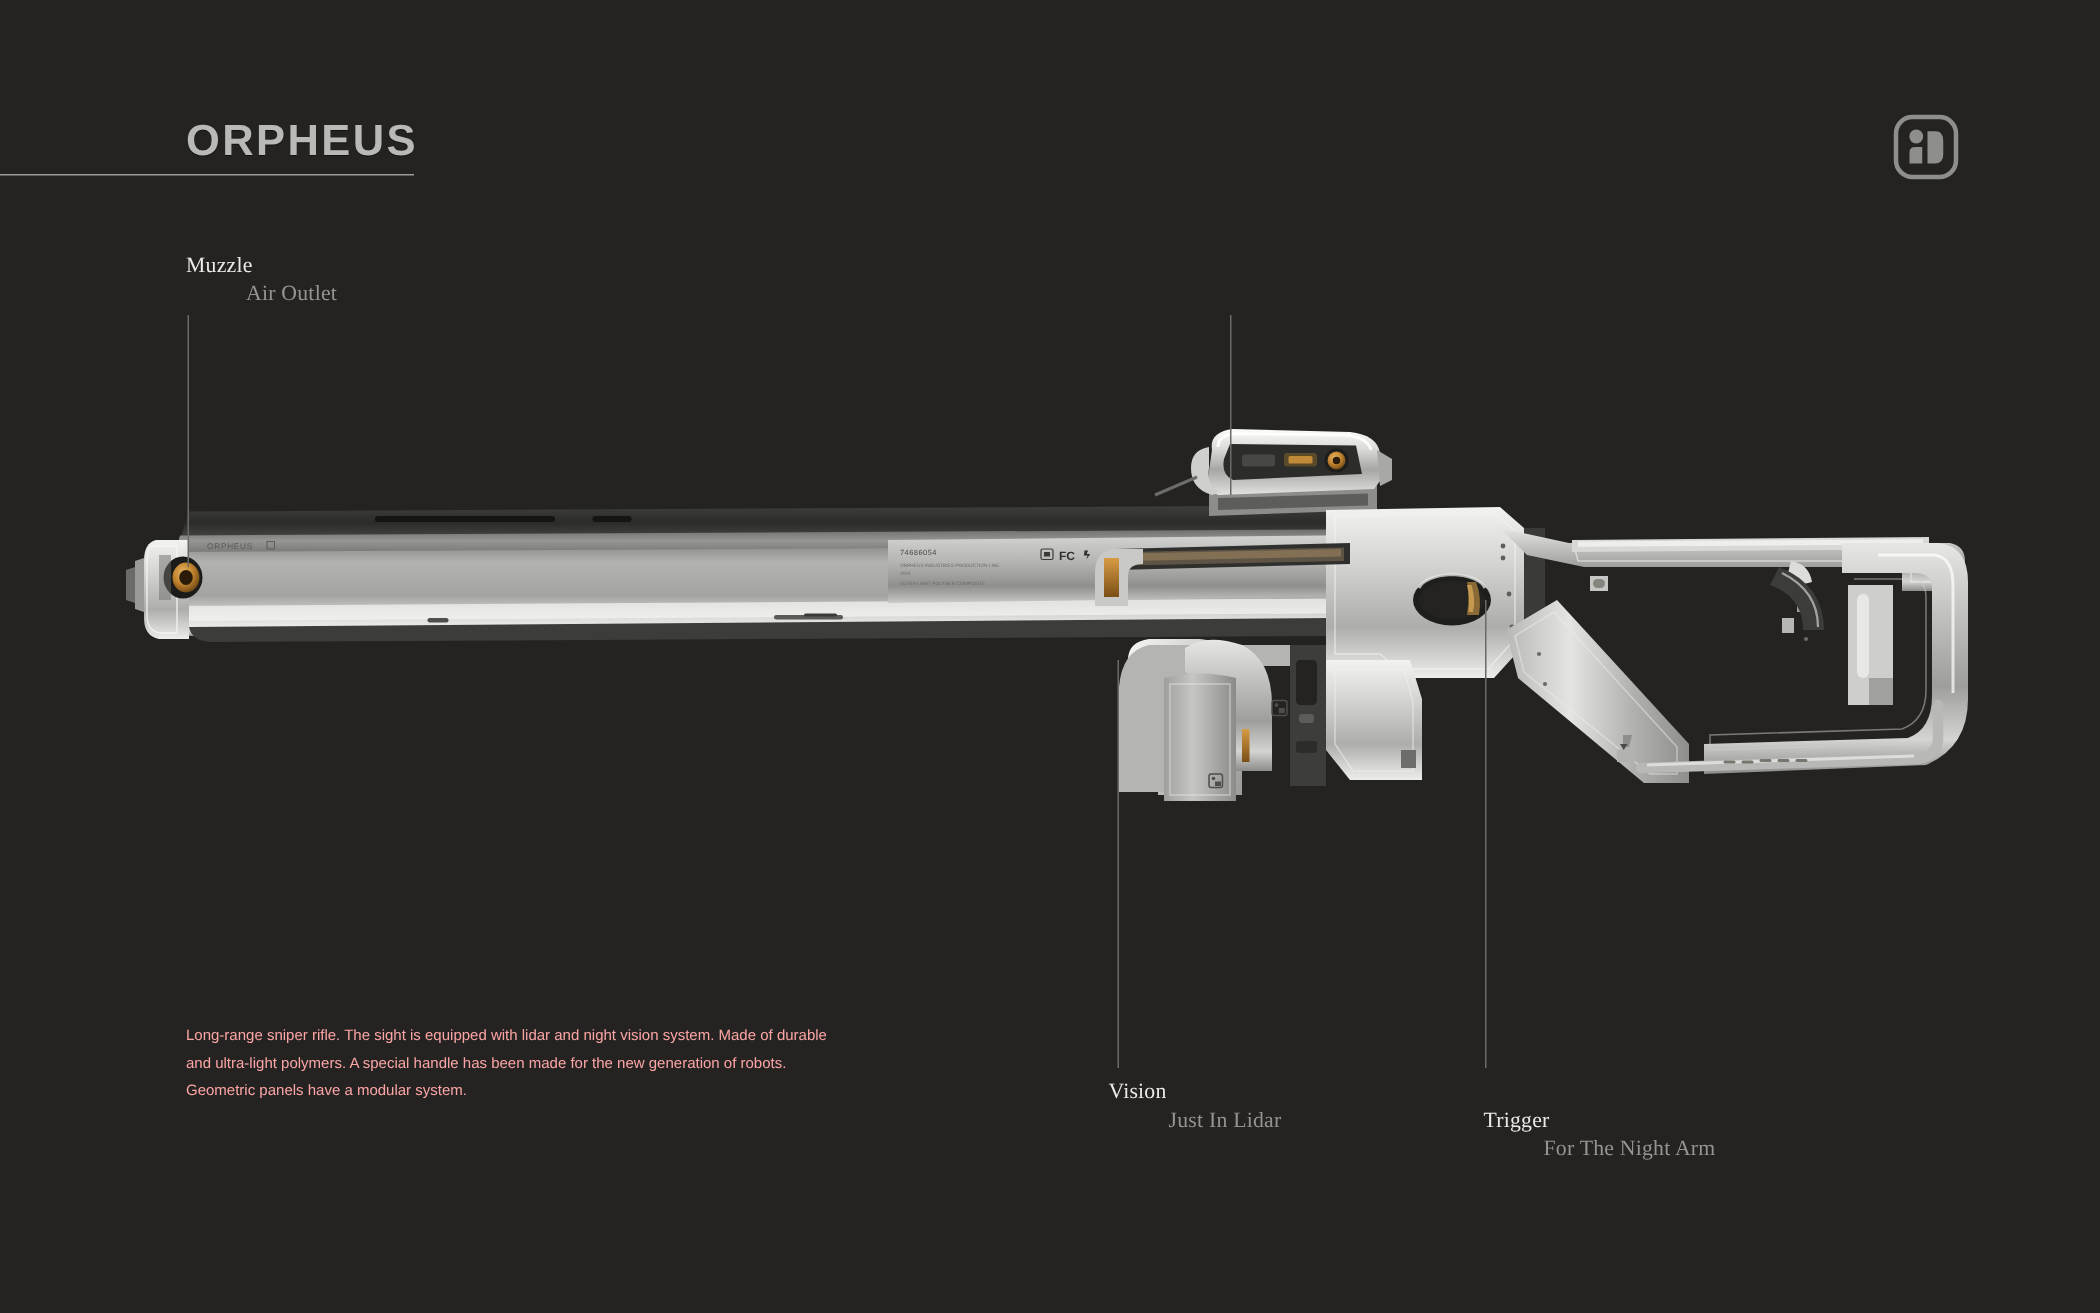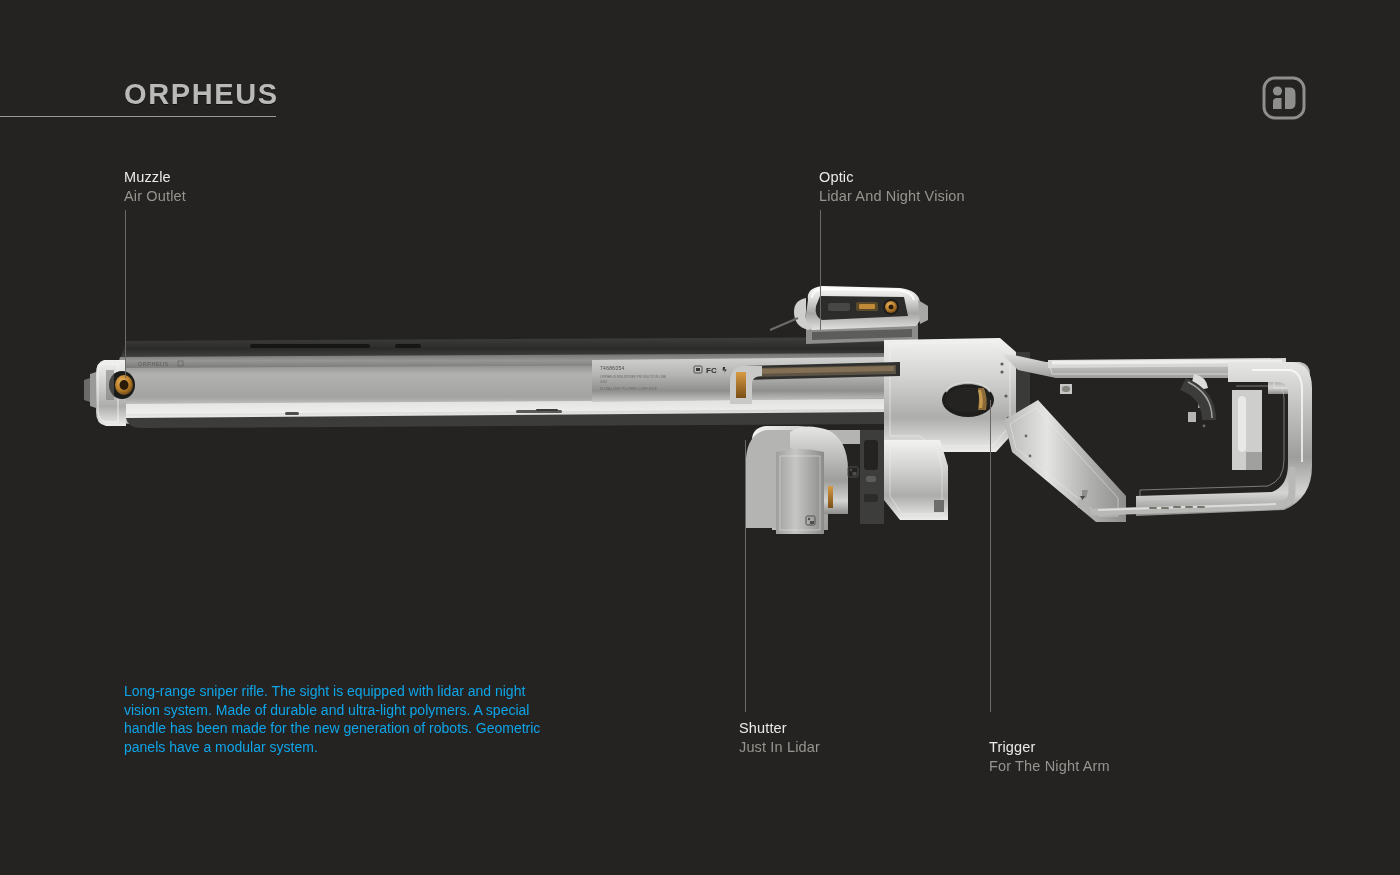--- a/index.html
+++ b/index.html
@@ -33,42 +33,42 @@
     background:#9a9a98;
   }
 
   
   #brand-logo {
     position:absolute; left:1262px; top:76px;
     width:44px; height:44px;
   }
 
   
-  .callout { position:absolute; }
+  .callout { position:absolute;font-family:Liberation Serif, serif; }
   .callout .c-title {
     font-size:14.5px; color:#eceae8; letter-spacing:.15px;
     line-height:19px; white-space:nowrap;
   }
   .callout .c-sub {
     font-size:14.5px; color:#97948f; letter-spacing:.15px;
-    line-height:19px; white-space:nowrap;
+    line-height:19px; white-space:nowrap;margin-left:40px;
   }
 
   .leader {
     position:absolute;
     width:1px;
     background:#6d6a66;
   }
 
   
   #description {
     position:absolute; left:124px; top:682px;
     width:432px;
-    font-size:14px; line-height:18.6px;
-    color:#0ea5e9;
+    font-size:10px; line-height:18.6px;
+    color:#fca5a5;
   }
 
   
   #weapon { position:absolute; left:0; top:0; width:1400px; height:875px; }
 </style>
 </head>
 <body>
 
 <div class="stage">
 
@@ -392,28 +392,24 @@
     <path d="M11 33 L11 25.5 Q11 22 15 22 L19.5 22 L19.5 33 Z" fill="#8e8e8c"></path>
     <path d="M23 11.5 L28.5 11.5 Q33.5 11.5 33.5 18 L33.5 27 Q33.5 33 28 33 L23 33 Z" fill="#8e8e8c"></path>
   </svg>
 
   <div class="callout" style="left:124px; top:168px;">
     <div class="c-title">Muzzle</div>
     <div class="c-sub">Air Outlet</div>
   </div>
   <div class="leader" style="left:125px; top:210px; height:168px;"></div>
 
-  <div class="callout" style="left:819px; top:168px;">
-    <div class="c-title">Optic</div>
-    <div class="c-sub">Lidar And Night Vision</div>
-  </div>
   <div class="leader" style="left:820px; top:210px; height:120px;"></div>
 
   <div class="callout" style="left:739px; top:719px;">
-    <div class="c-title">Shutter</div>
+    <div class="c-title">Vision</div>
     <div class="c-sub">Just In Lidar</div>
   </div>
   <div class="leader" style="left:745px; top:440px; height:272px;"></div>
 
   <div class="callout" style="left:989px; top:738px;">
     <div class="c-title">Trigger</div>
     <div class="c-sub">For The Night Arm</div>
   </div>
   <div class="leader" style="left:990px; top:400px; height:312px;"></div>
 

